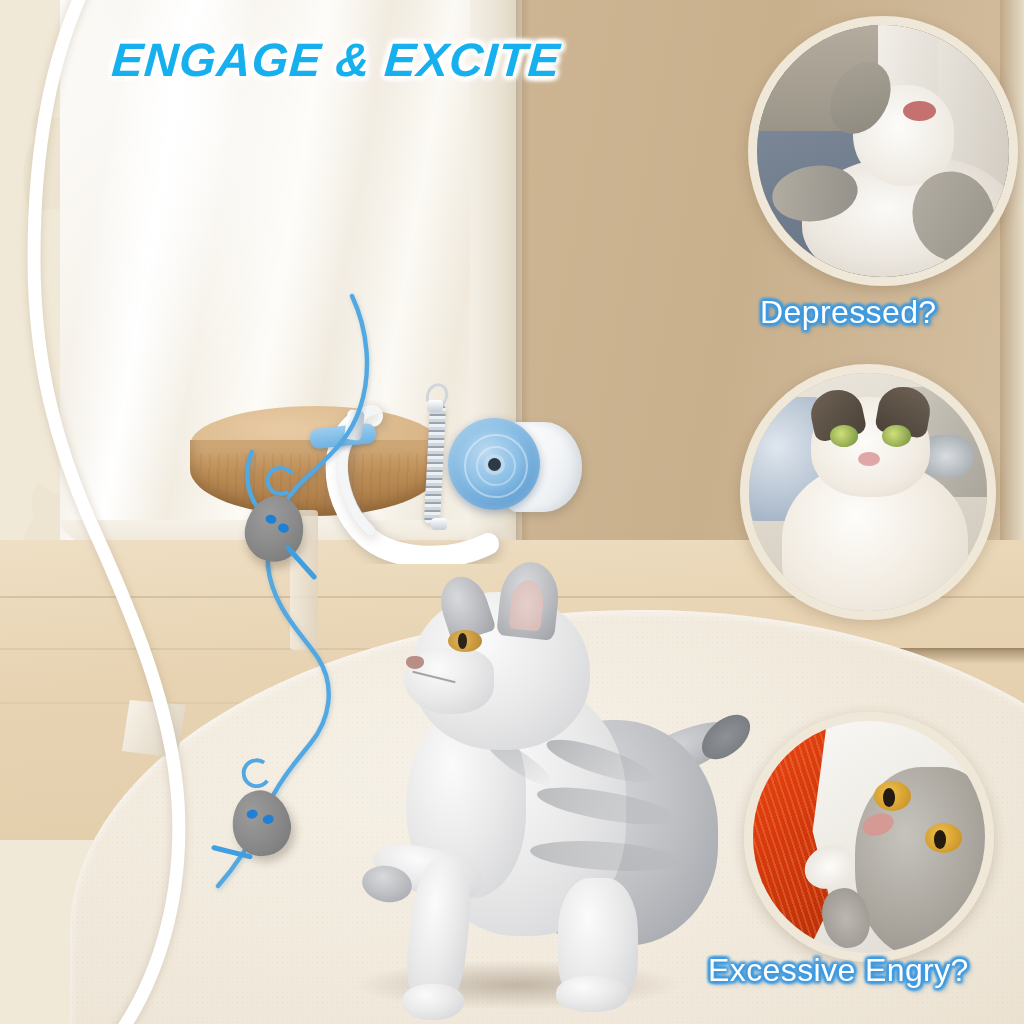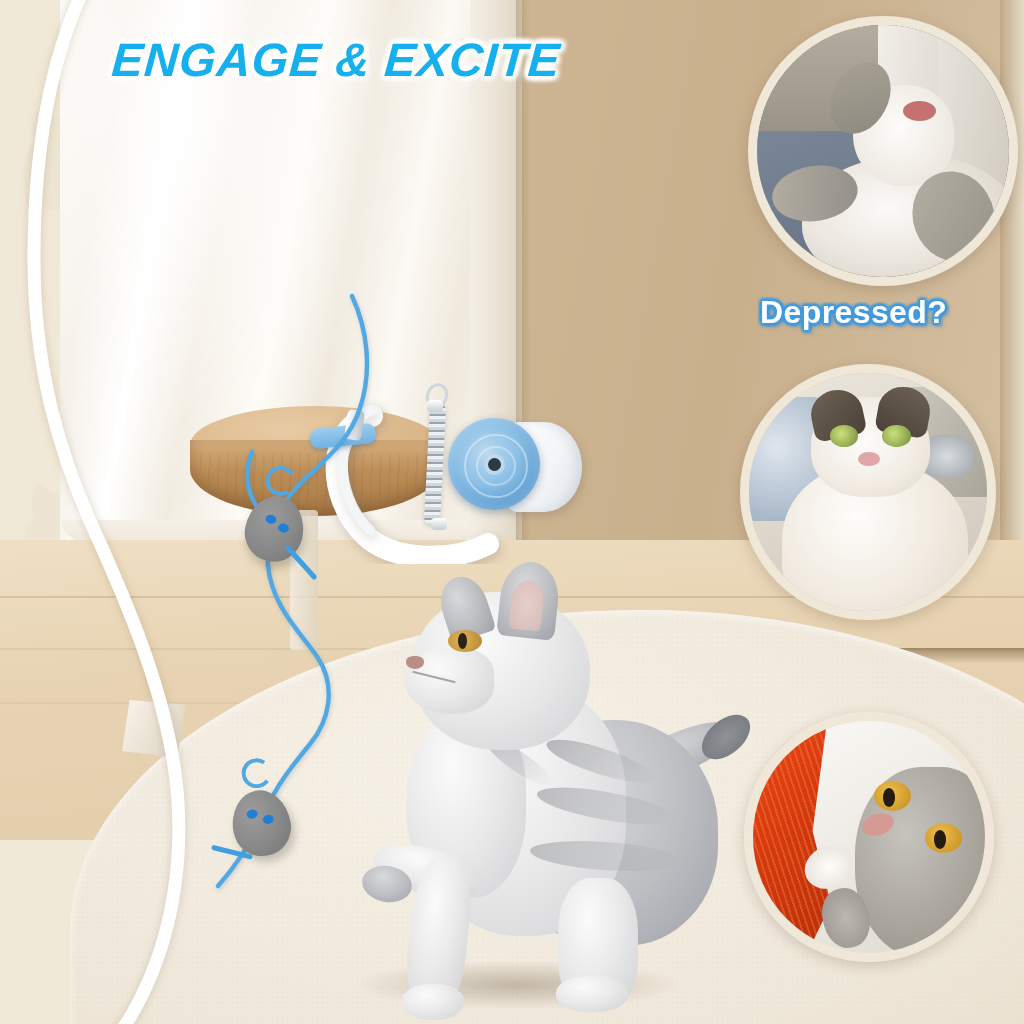--- a/index.html
+++ b/index.html
@@ -116,21 +116,21 @@
     background:radial-gradient(ellipse,rgba(120,100,78,.38),rgba(120,100,78,0) 70%);}
   .c-part{position:absolute;}
   .fur-a{background:radial-gradient(ellipse at 38% 30%,#fbfbfb 0%,#e9e9ea 48%,#cfd0d2 100%);}
   .fur-b{background:radial-gradient(ellipse at 40% 32%,#d8d9db 0%,#bcbec2 52%,#9ea1a6 100%);}
   .stripe{background:linear-gradient(100deg,rgba(112,115,120,.85),rgba(112,115,120,0));border-radius:50%;}
 
   
   .inset{position:absolute;border-radius:50%;overflow:hidden;
     border:9px solid #efe7d7;box-shadow:0 4px 14px rgba(90,70,45,.22);}
   .inset .ph{position:absolute;inset:0;}
-  .label{position:absolute;font-weight:bold;color:#ffffff;letter-spacing:.4px;white-space:nowrap;
+  .label{position:absolute;font-weight:normal;color:#ffffff;letter-spacing:.4px;white-space:nowrap;
     text-shadow:
       0 0 4px #3f9ae0,  2px 0 3px #3f9ae0, -2px 0 3px #3f9ae0,
       0 2px 3px #3f9ae0, 0 -2px 3px #3f9ae0,
       2px 2px 3px #3f9ae0, -2px 2px 3px #3f9ae0,
       2px -2px 3px #3f9ae0, -2px -2px 3px #3f9ae0,
       3px 3px 5px rgba(40,110,170,.55);}
 
   
   .headline{position:absolute;left:112px;top:32px;font-size:47px;font-weight:bold;
     font-style:italic;letter-spacing:1px;color:#16b0ef;white-space:nowrap;
@@ -354,14 +354,15 @@
                   background:radial-gradient(circle at 42% 40%,#f2c14e,#c08a1c);border-radius:50%"></div>
       <div style="position:absolute;left:78%;top:47%;width:5%;height:8%;background:#241c10;border-radius:50%"></div>
       <div style="position:absolute;left:47%;top:40%;width:14%;height:9%;
                   background:#d49a93;border-radius:50%;transform:rotate(-18deg)"></div>
       <div style="position:absolute;left:22%;top:54%;width:22%;height:18%;
                   background:radial-gradient(ellipse,#fdfcfa,#e3ded6);border-radius:50%;transform:rotate(-24deg)"></div>
       <div style="position:absolute;left:30%;top:72%;width:20%;height:26%;
                   background:radial-gradient(ellipse,#bcb8b1,#97938c);border-radius:46%;transform:rotate(-14deg)"></div>
     </div>
   </div>
+  <div class="label" style="left:708px;top:952px;font-size:32px">Excessive Engry?</div>
 
 </div>
 
 </body></html>

